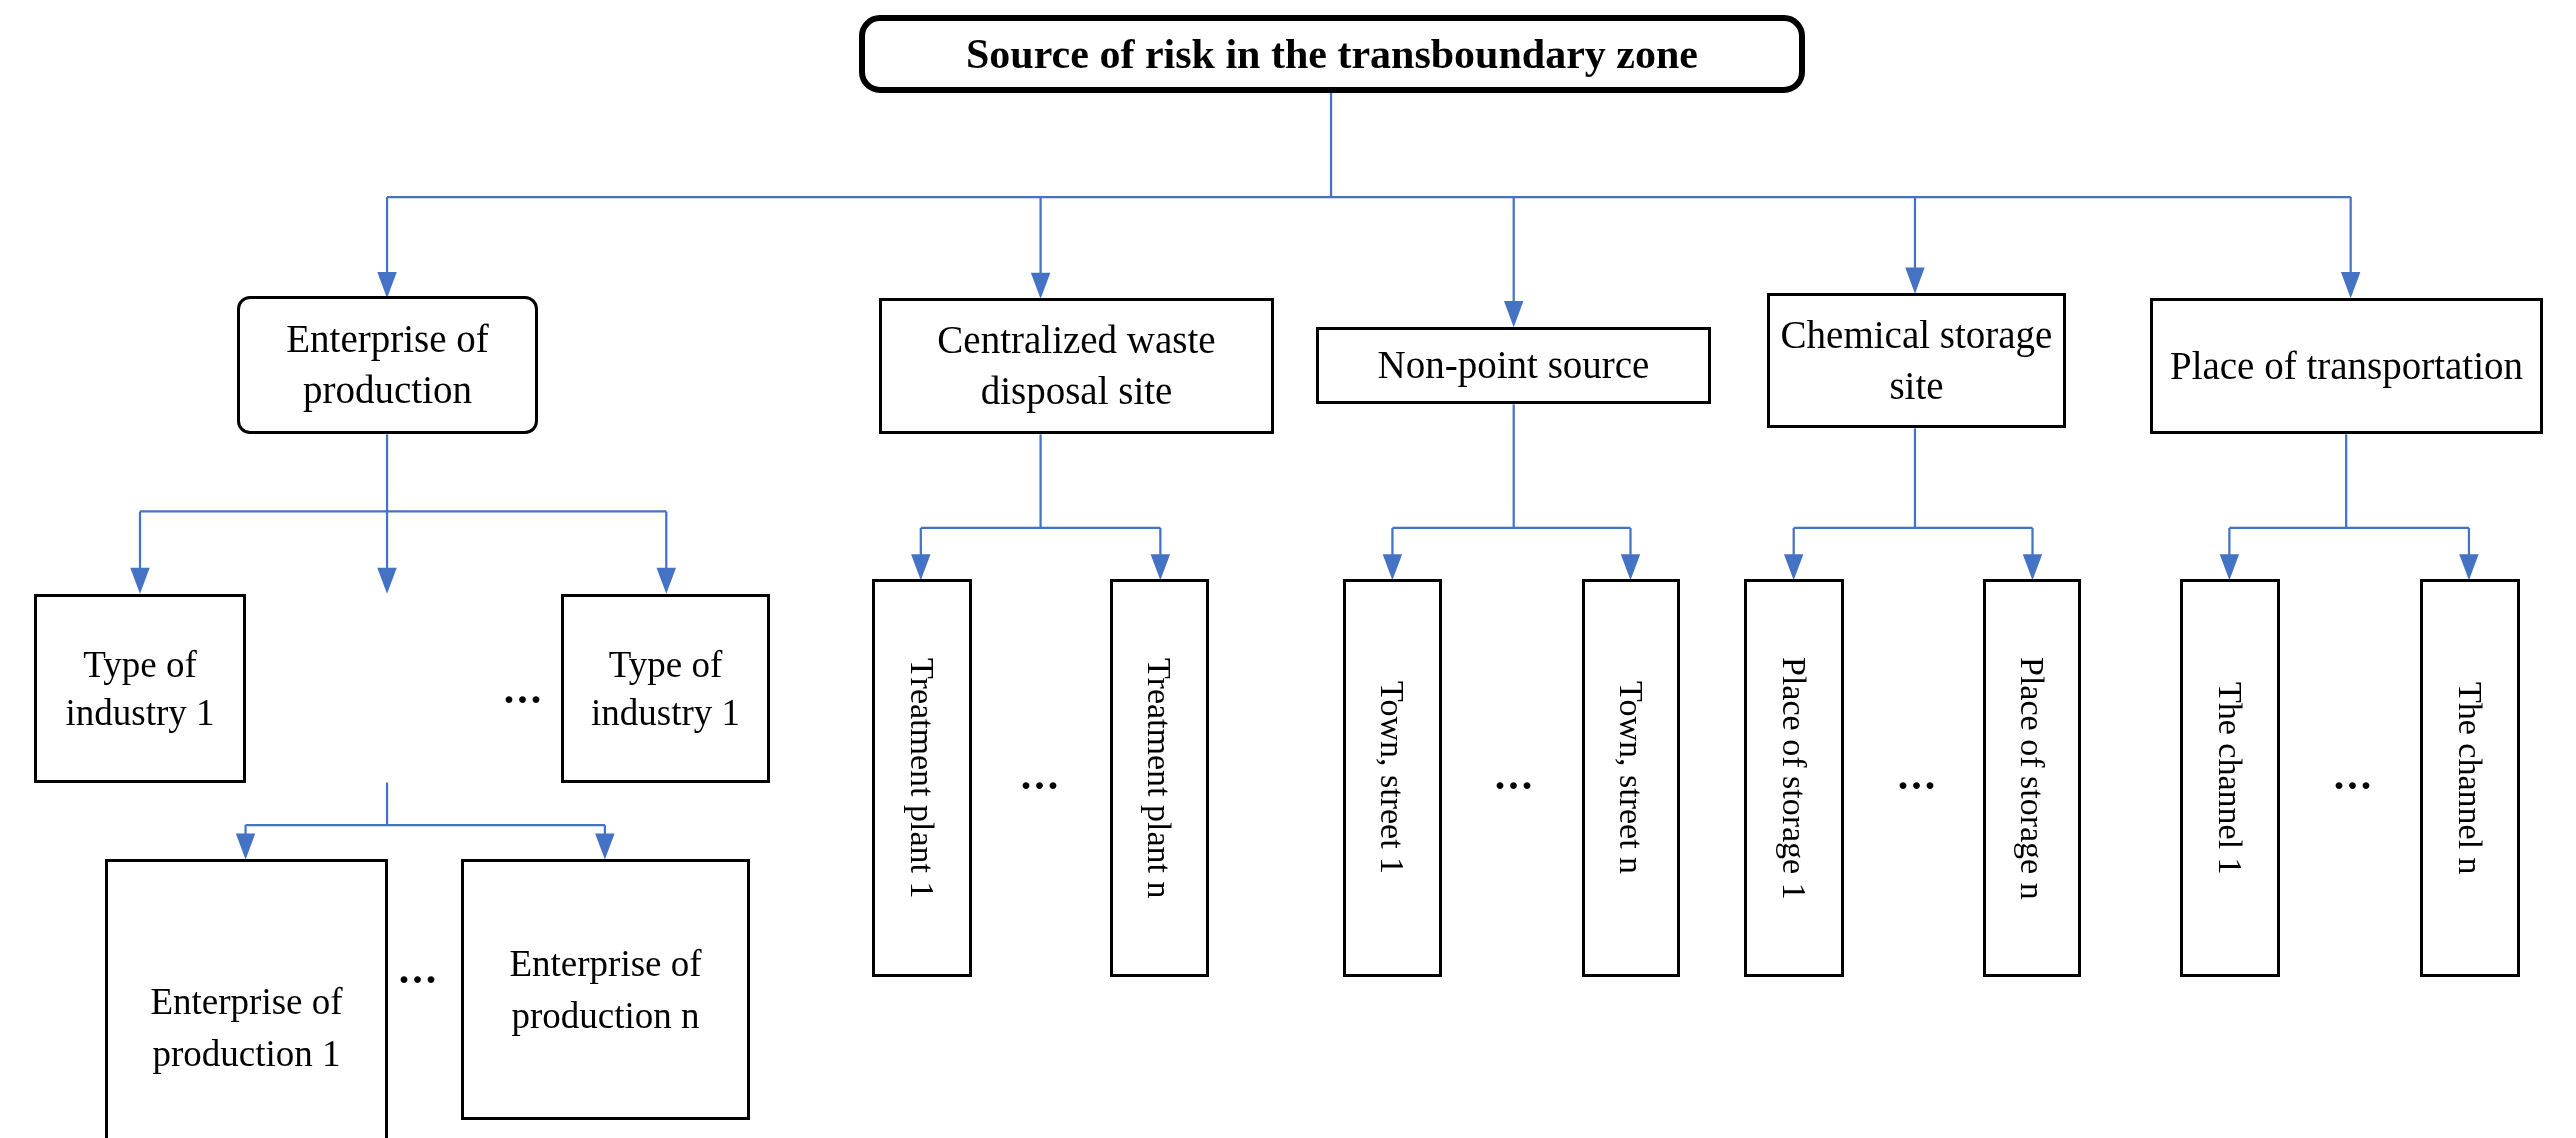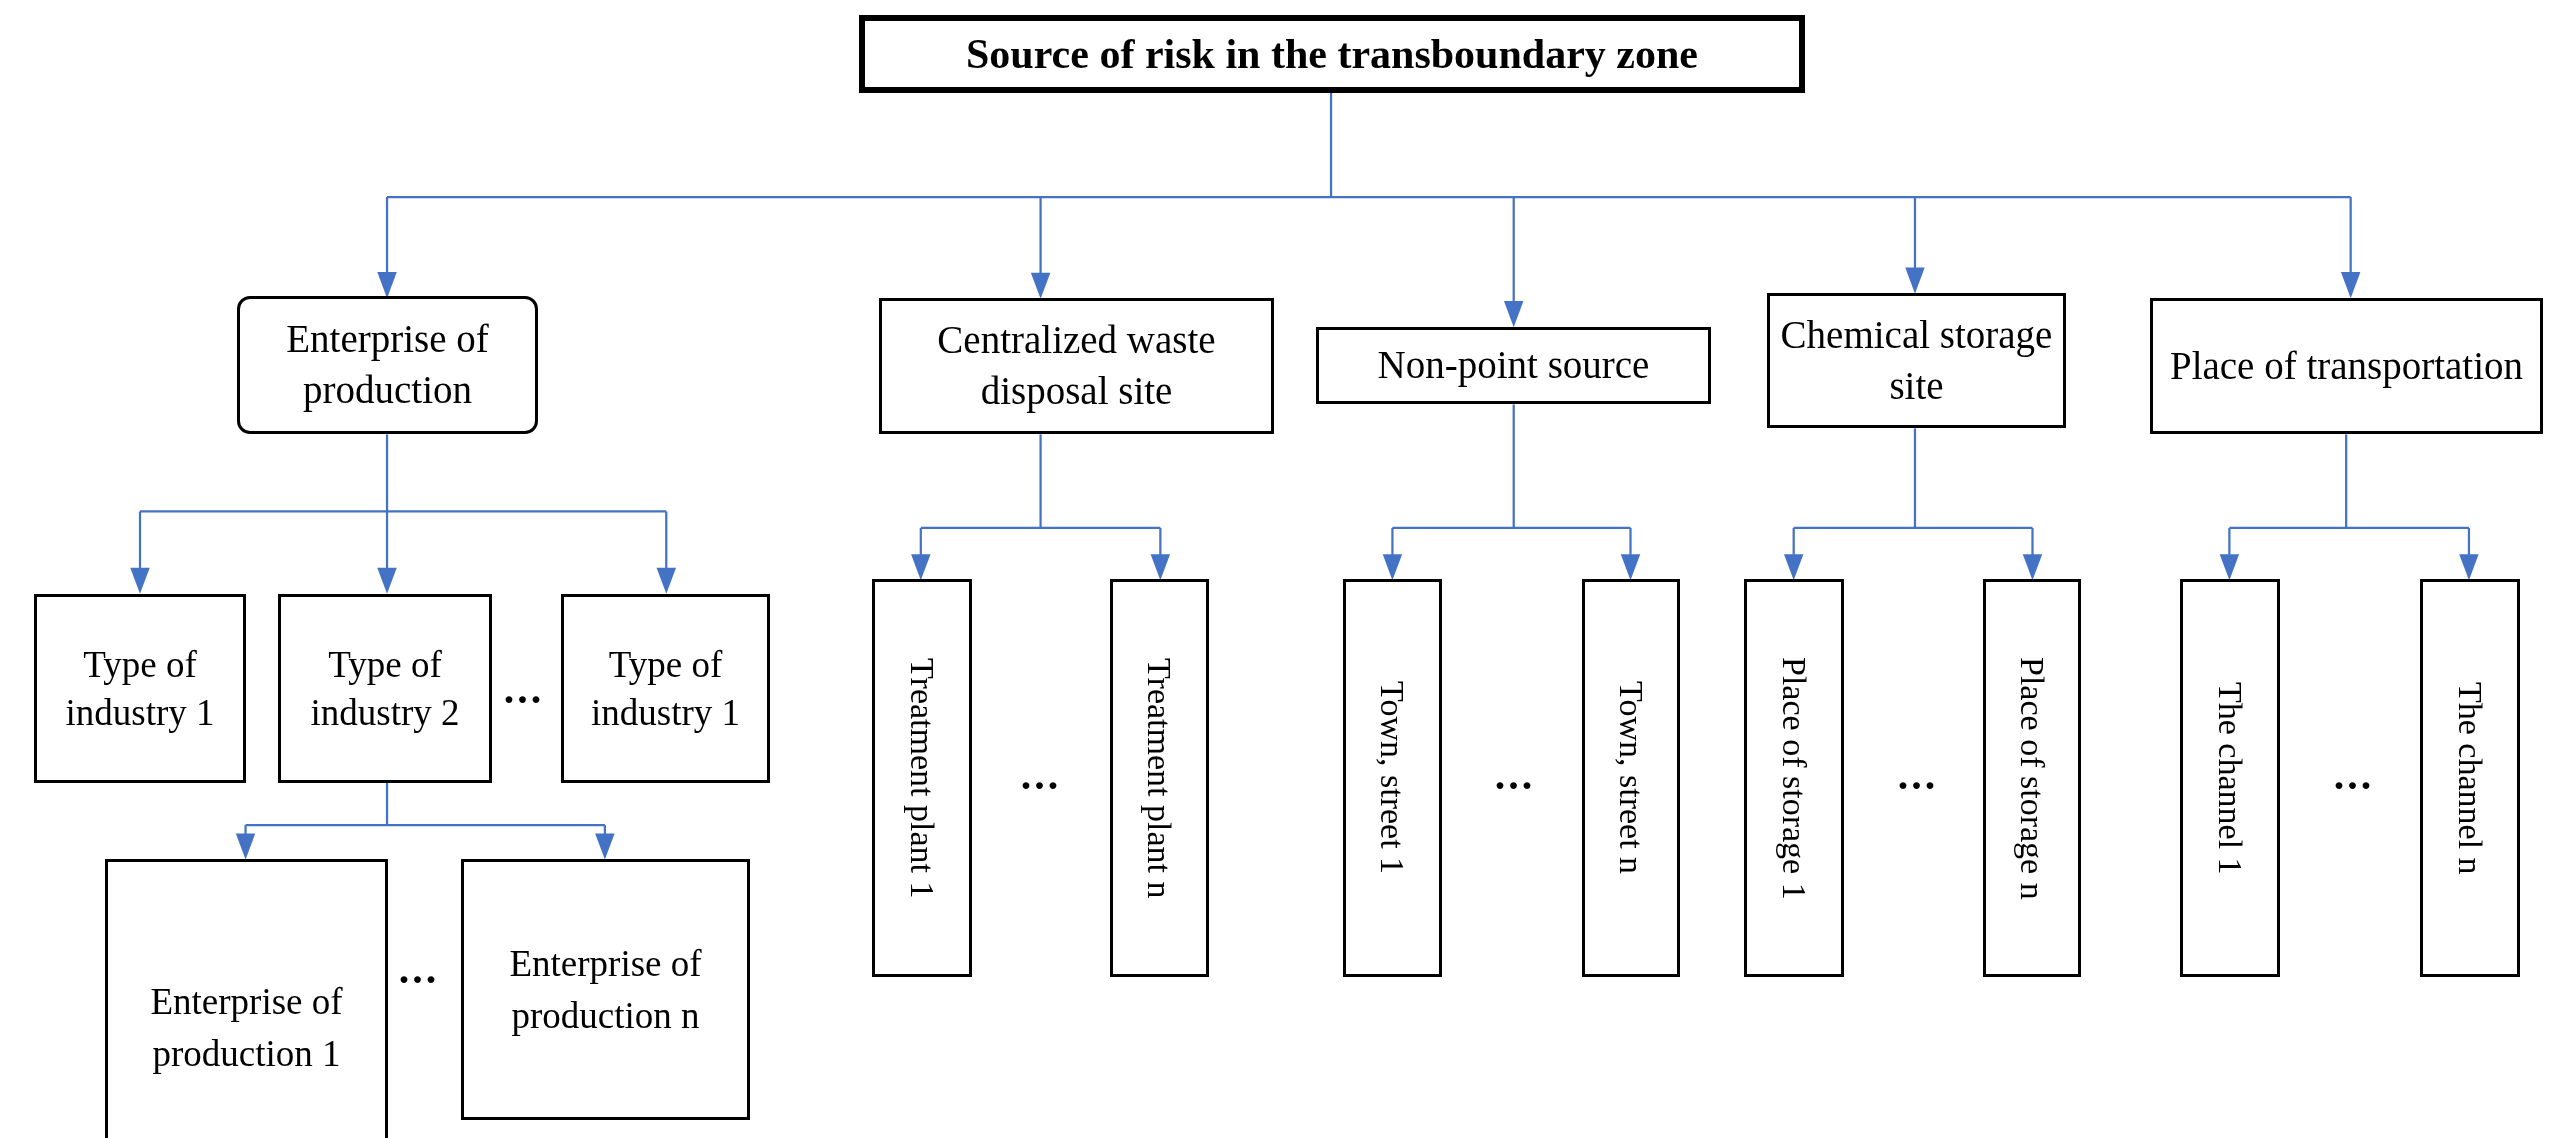--- a/index.html
+++ b/index.html
@@ -18,20 +18,21 @@
     background:#ffffff;
     display:flex;align-items:center;justify-content:center;
     text-align:center;
     box-sizing:border-box;
     font-size:39px;line-height:1.3;
   }
   .box.root{
     border-width:6px;
     font-weight:bold;
     font-size:42px;
+    border-radius:21px;
   }
   .box.typebox{font-size:37px;line-height:1.28;padding:0 15px;}
   .box.vbox{
     writing-mode:vertical-rl;
     text-orientation:mixed;
     font-size:34px;line-height:1.1;
   }
   .box.ebox{font-size:37px;line-height:1.4;padding:0 28.4px;}
   .box.l2{padding:0 10.5px;}
   .ellipsis{
@@ -136,23 +137,20 @@
   <div class="box l2" style="left:1767px;top:293px;width:299px;height:135px;">
     <span>Chemical storage site</span>
   </div>
   <div class="box l2" style="left:2150px;top:298px;width:393px;height:136px;">
     <span>Place of transportation</span>
   </div>
 
   <div class="box typebox" style="left:34px;top:594px;width:212px;height:189px;">
     <span>Type of industry 1</span>
   </div>
-  <div class="box typebox" style="left:278px;top:594px;width:214px;height:189px;">
-    <span>Type of industry 2</span>
-  </div>
   <div class="box typebox" style="left:561px;top:594px;width:209px;height:189px;">
     <span>Type of industry 1</span>
   </div>
   <div class="ellipsis" style="left:524px;top:689px;">...</div>
 
   <div class="box ebox" style="left:105px;top:859px;width:283px;height:338px;">
     <span>Enterprise of production 1</span>
   </div>
   <div class="box ebox" style="left:461px;top:859px;width:289px;height:261px;align-items:center;">
     <span>Enterprise of production n</span>

